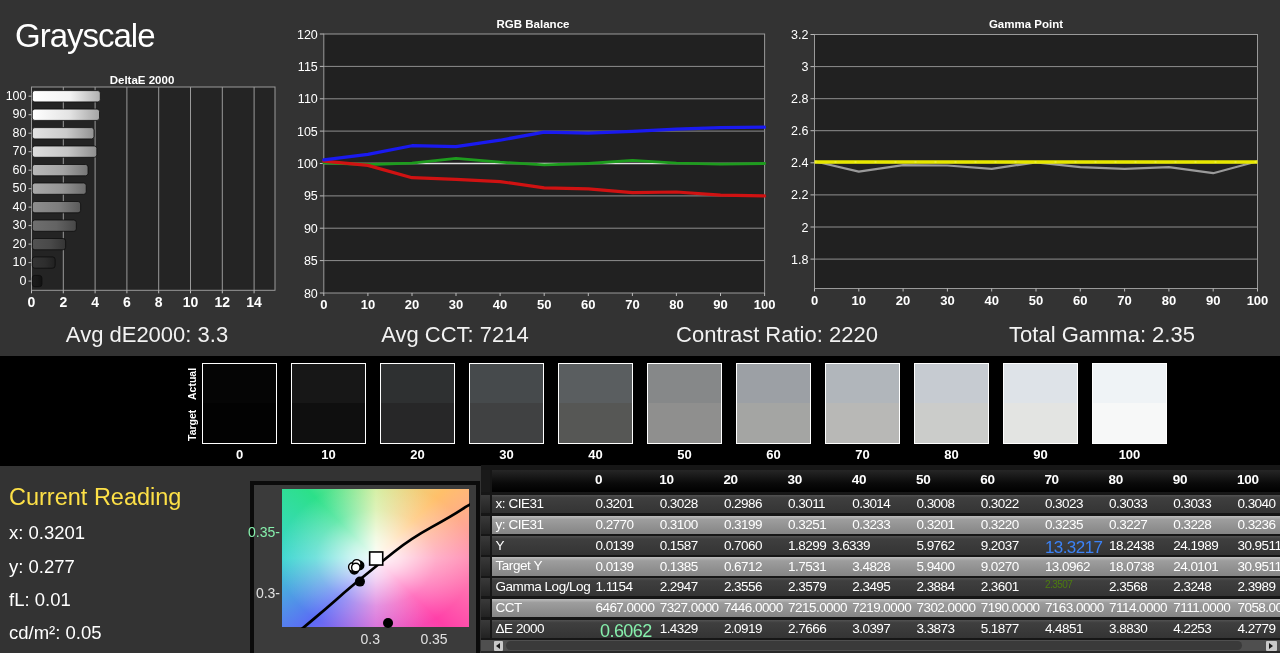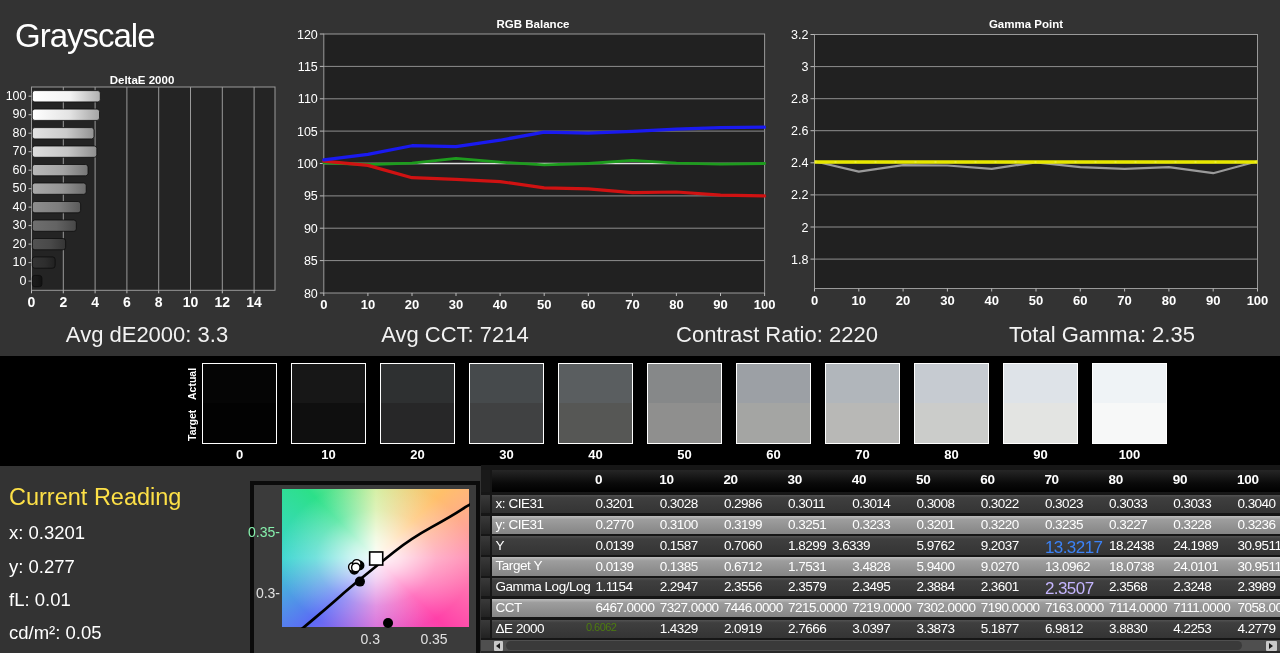--- a/index.html
+++ b/index.html
@@ -386,49 +386,49 @@
     <div style="position:absolute;left:0;top:92.2px;width:9px;height:18.4px;background:linear-gradient(to bottom,#3a3a3a,#222)"></div>
     <div style="position:absolute;left:11px;top:113.0px;width:788px;height:18.4px;background:linear-gradient(to bottom,#525252 0%,#3f3f3f 15%,#343434 100%)"></div>
     <div style="position:absolute;left:14.5px;top:114.2px;font-size:13.5px;color:#fff;letter-spacing:-0.45px;white-space:nowrap">Gamma Log/Log</div>
     <div style="position:absolute;left:114.5px;top:114.4px;font-size:13.5px;color:#fff;letter-spacing:-0.55px;white-space:nowrap">1.1154</div>
     <div style="position:absolute;left:178.7px;top:114.4px;font-size:13.5px;color:#fff;letter-spacing:-0.55px;white-space:nowrap">2.2947</div>
     <div style="position:absolute;left:242.9px;top:114.4px;font-size:13.5px;color:#fff;letter-spacing:-0.55px;white-space:nowrap">2.3556</div>
     <div style="position:absolute;left:307.1px;top:114.4px;font-size:13.5px;color:#fff;letter-spacing:-0.55px;white-space:nowrap">2.3579</div>
     <div style="position:absolute;left:371.3px;top:114.4px;font-size:13.5px;color:#fff;letter-spacing:-0.55px;white-space:nowrap">2.3495</div>
     <div style="position:absolute;left:435.5px;top:114.4px;font-size:13.5px;color:#fff;letter-spacing:-0.55px;white-space:nowrap">2.3884</div>
     <div style="position:absolute;left:499.7px;top:114.4px;font-size:13.5px;color:#fff;letter-spacing:-0.55px;white-space:nowrap">2.3601</div>
-    <div style="position:absolute;left:563.9px;top:114.4px;font-size:17px;color:#c4b5fd;letter-spacing:-0.55px;white-space:nowrap">2.3507</div>
+    <div style="position:absolute;left:563.9px;top:114.4px;font-size:10px;color:#4d7c0f;letter-spacing:-0.55px;white-space:nowrap">2.3507</div>
     <div style="position:absolute;left:628.1px;top:114.4px;font-size:13.5px;color:#fff;letter-spacing:-0.55px;white-space:nowrap">2.3568</div>
     <div style="position:absolute;left:692.3px;top:114.4px;font-size:13.5px;color:#fff;letter-spacing:-0.55px;white-space:nowrap">2.3248</div>
     <div style="position:absolute;left:756.5px;top:114.4px;font-size:13.5px;color:#fff;letter-spacing:-0.55px;white-space:nowrap">2.3989</div>
     <div style="position:absolute;left:0;top:113.0px;width:9px;height:18.4px;background:linear-gradient(to bottom,#3a3a3a,#222)"></div>
     <div style="position:absolute;left:11px;top:133.8px;width:788px;height:18.4px;background:linear-gradient(to bottom,#bdbdbd 0%,#9d9d9d 20%,#858585 100%)"></div>
     <div style="position:absolute;left:14.5px;top:135.0px;font-size:13.5px;color:#fff;letter-spacing:-0.45px;white-space:nowrap">CCT</div>
     <div style="position:absolute;left:114.5px;top:135.2px;font-size:13.5px;color:#fff;letter-spacing:-0.55px;white-space:nowrap">6467.0000</div>
     <div style="position:absolute;left:178.7px;top:135.2px;font-size:13.5px;color:#fff;letter-spacing:-0.55px;white-space:nowrap">7327.0000</div>
     <div style="position:absolute;left:242.9px;top:135.2px;font-size:13.5px;color:#fff;letter-spacing:-0.55px;white-space:nowrap">7446.0000</div>
     <div style="position:absolute;left:307.1px;top:135.2px;font-size:13.5px;color:#fff;letter-spacing:-0.55px;white-space:nowrap">7215.0000</div>
     <div style="position:absolute;left:371.3px;top:135.2px;font-size:13.5px;color:#fff;letter-spacing:-0.55px;white-space:nowrap">7219.0000</div>
     <div style="position:absolute;left:435.5px;top:135.2px;font-size:13.5px;color:#fff;letter-spacing:-0.55px;white-space:nowrap">7302.0000</div>
     <div style="position:absolute;left:499.7px;top:135.2px;font-size:13.5px;color:#fff;letter-spacing:-0.55px;white-space:nowrap">7190.0000</div>
     <div style="position:absolute;left:563.9px;top:135.2px;font-size:13.5px;color:#fff;letter-spacing:-0.55px;white-space:nowrap">7163.0000</div>
     <div style="position:absolute;left:628.1px;top:135.2px;font-size:13.5px;color:#fff;letter-spacing:-0.55px;white-space:nowrap">7114.0000</div>
     <div style="position:absolute;left:692.3px;top:135.2px;font-size:13.5px;color:#fff;letter-spacing:-0.55px;white-space:nowrap">7111.0000</div>
     <div style="position:absolute;left:756.5px;top:135.2px;font-size:13.5px;color:#fff;letter-spacing:-0.55px;white-space:nowrap">7058.0000</div>
     <div style="position:absolute;left:0;top:133.8px;width:9px;height:18.4px;background:linear-gradient(to bottom,#3a3a3a,#222)"></div>
     <div style="position:absolute;left:11px;top:154.6px;width:788px;height:18.4px;background:linear-gradient(to bottom,#525252 0%,#3f3f3f 15%,#343434 100%)"></div>
     <div style="position:absolute;left:14.5px;top:155.8px;font-size:13.5px;color:#fff;letter-spacing:-0.45px;white-space:nowrap">ΔE 2000</div>
-    <div style="position:absolute;left:105px;top:156.0px;font-size:11px;color:#4d7c0f;letter-spacing:-0.55px;white-space:nowrap">0.6062</div>
+    <div style="position:absolute;left:119px;top:156.0px;font-size:18px;color:#86efac;letter-spacing:-0.55px;white-space:nowrap">0.6062</div>
     <div style="position:absolute;left:178.7px;top:156.0px;font-size:13.5px;color:#fff;letter-spacing:-0.55px;white-space:nowrap">1.4329</div>
     <div style="position:absolute;left:242.9px;top:156.0px;font-size:13.5px;color:#fff;letter-spacing:-0.55px;white-space:nowrap">2.0919</div>
     <div style="position:absolute;left:307.1px;top:156.0px;font-size:13.5px;color:#fff;letter-spacing:-0.55px;white-space:nowrap">2.7666</div>
     <div style="position:absolute;left:371.3px;top:156.0px;font-size:13.5px;color:#fff;letter-spacing:-0.55px;white-space:nowrap">3.0397</div>
     <div style="position:absolute;left:435.5px;top:156.0px;font-size:13.5px;color:#fff;letter-spacing:-0.55px;white-space:nowrap">3.3873</div>
     <div style="position:absolute;left:499.7px;top:156.0px;font-size:13.5px;color:#fff;letter-spacing:-0.55px;white-space:nowrap">5.1877</div>
-    <div style="position:absolute;left:563.9px;top:156.0px;font-size:13.5px;color:#fff;letter-spacing:-0.55px;white-space:nowrap">6.9812</div>
+    <div style="position:absolute;left:563.9px;top:156.0px;font-size:13.5px;color:#fff;letter-spacing:-0.55px;white-space:nowrap">4.4851</div>
     <div style="position:absolute;left:628.1px;top:156.0px;font-size:13.5px;color:#fff;letter-spacing:-0.55px;white-space:nowrap">3.8830</div>
     <div style="position:absolute;left:692.3px;top:156.0px;font-size:13.5px;color:#fff;letter-spacing:-0.55px;white-space:nowrap">4.2253</div>
     <div style="position:absolute;left:756.5px;top:156.0px;font-size:13.5px;color:#fff;letter-spacing:-0.55px;white-space:nowrap">4.2779</div>
     <div style="position:absolute;left:0;top:154.6px;width:9px;height:18.4px;background:linear-gradient(to bottom,#3a3a3a,#222)"></div>
     <div style="position:absolute;left:0;top:5px;width:9px;height:22px;background:#191919"></div>
   </div>
 <div style="position:absolute;left:481px;top:651px;width:799px;height:2px;background:#282828"></div>
 <div style="position:absolute;left:481px;top:640px;width:799px;height:11px;background:#4f4f4f"></div>
 <div style="position:absolute;left:506px;top:641px;width:736px;height:9px;background:#3a3a3a;border-radius:4.5px"></div>
 <div style="position:absolute;left:493.5px;top:640.5px;width:9.5px;height:10px;background:#c9c9c9;border-radius:1px;display:flex;align-items:center;justify-content:center">

